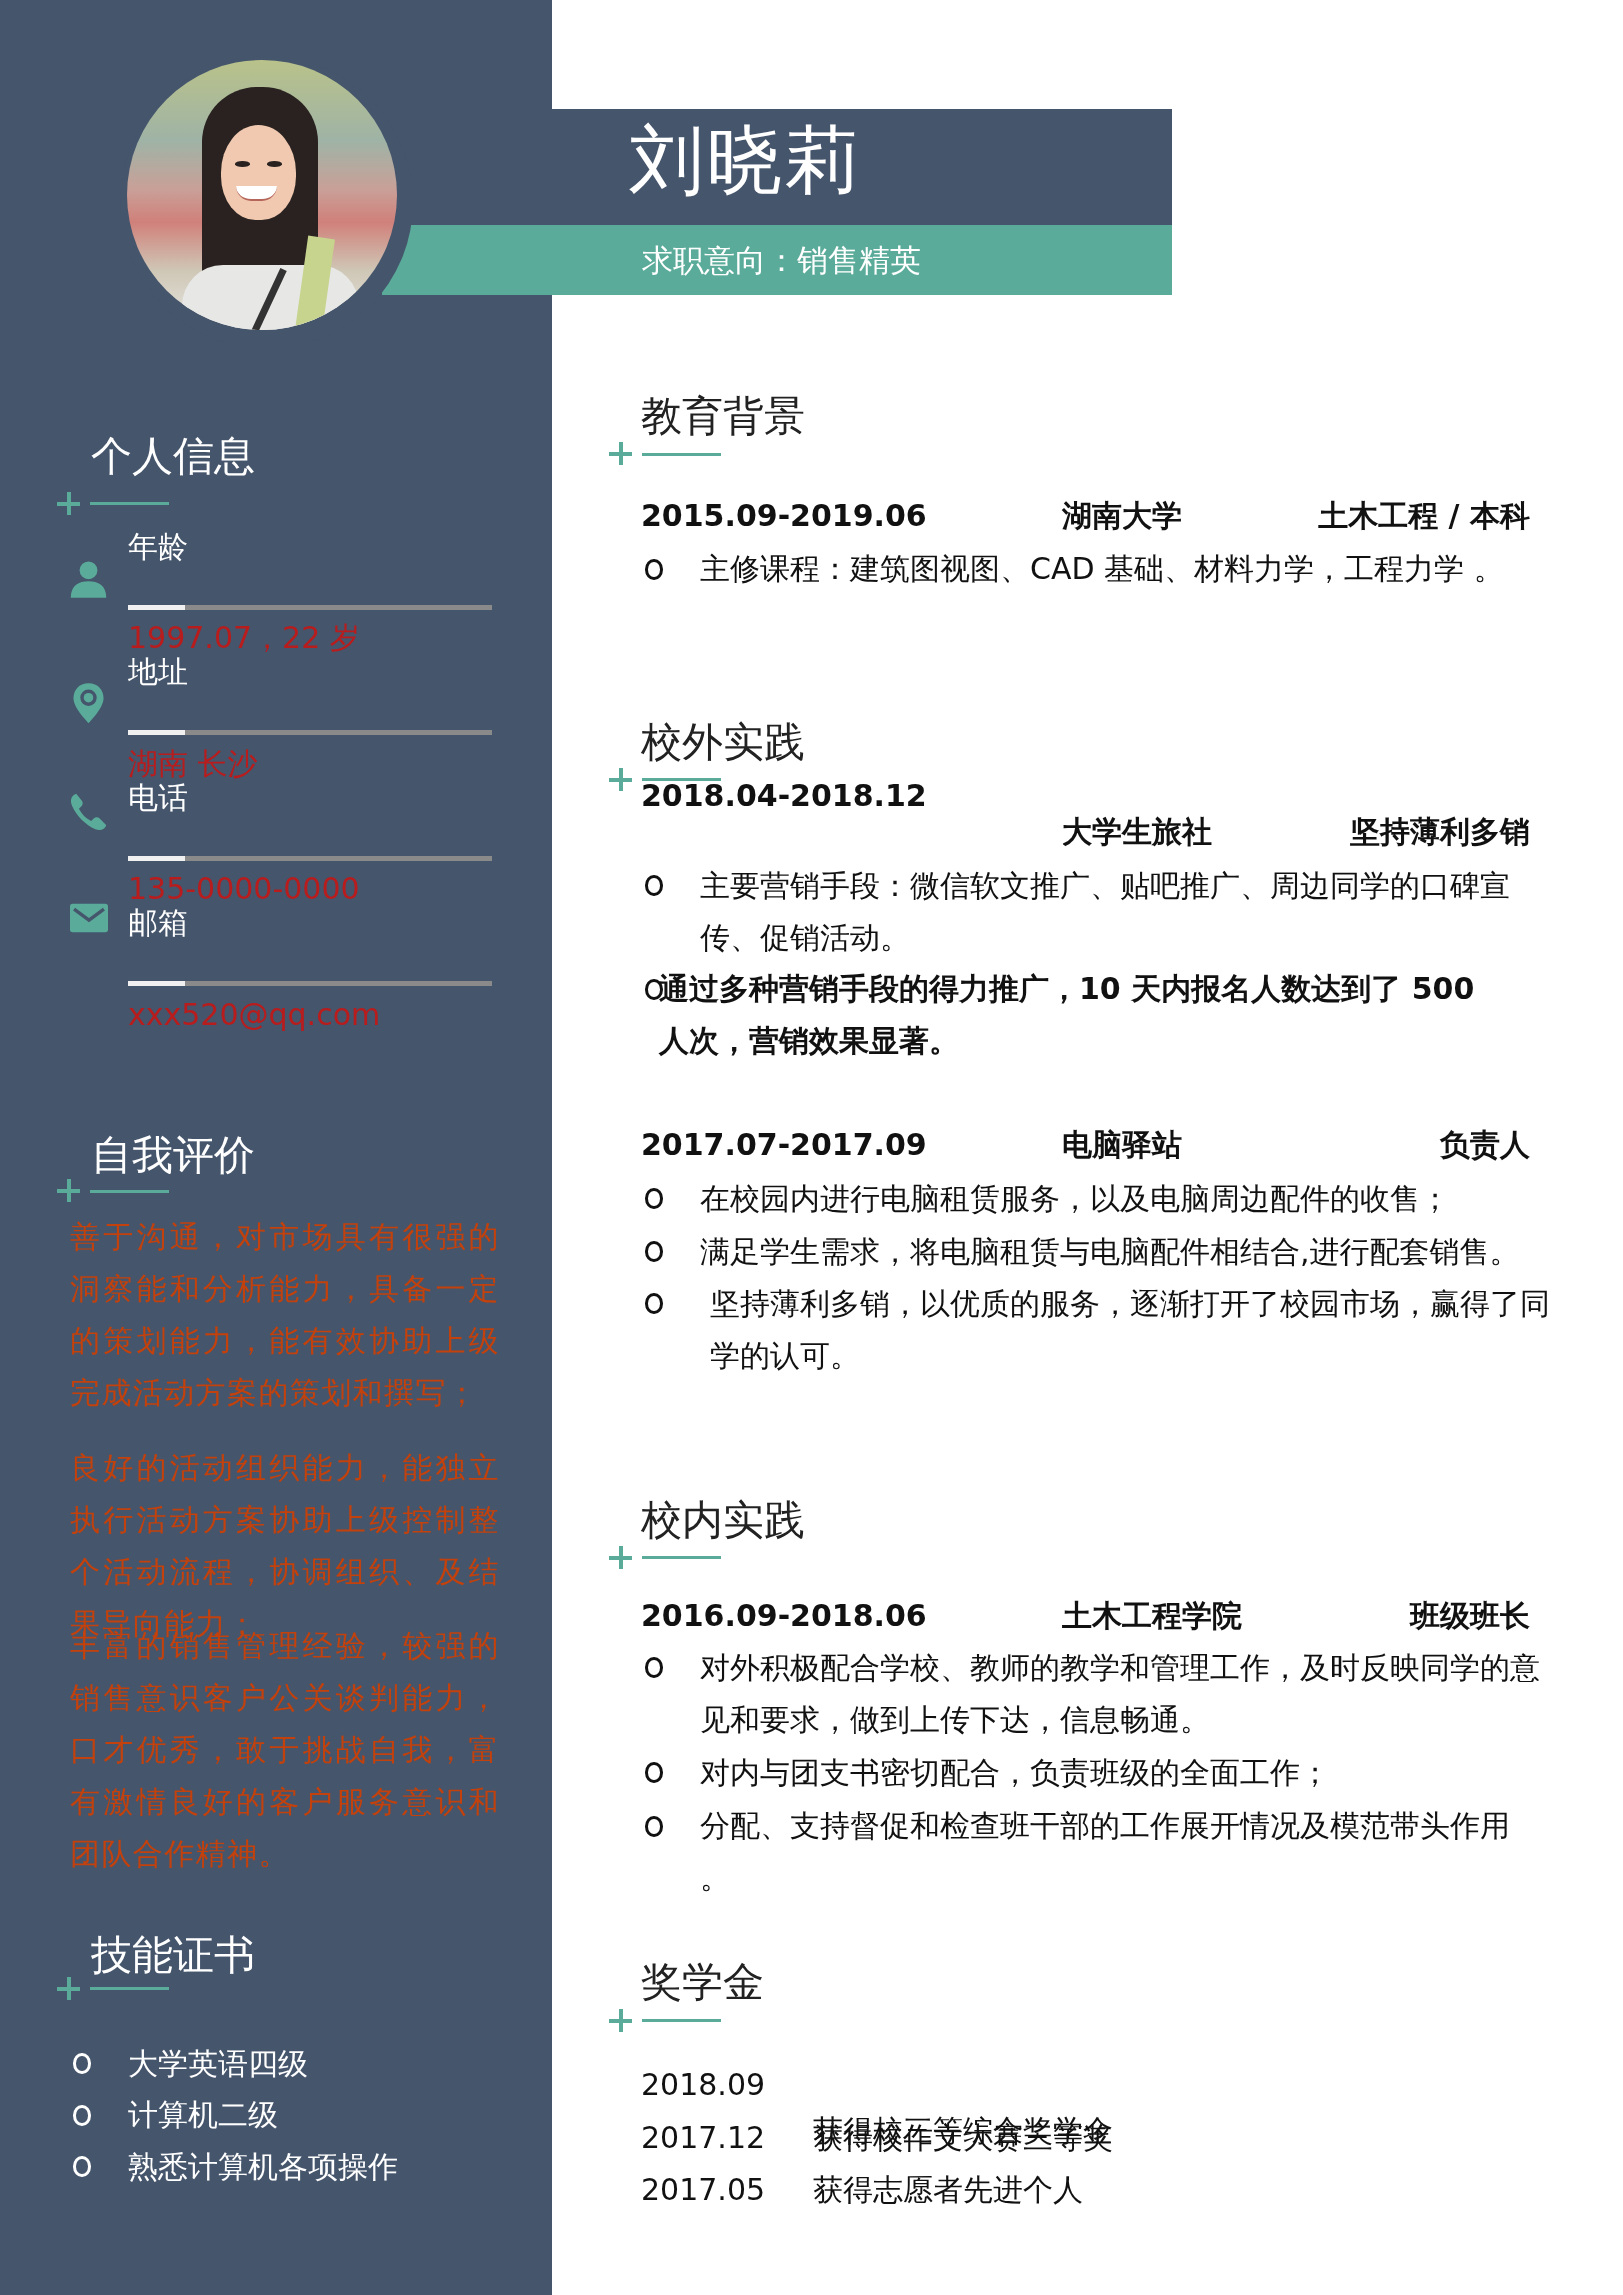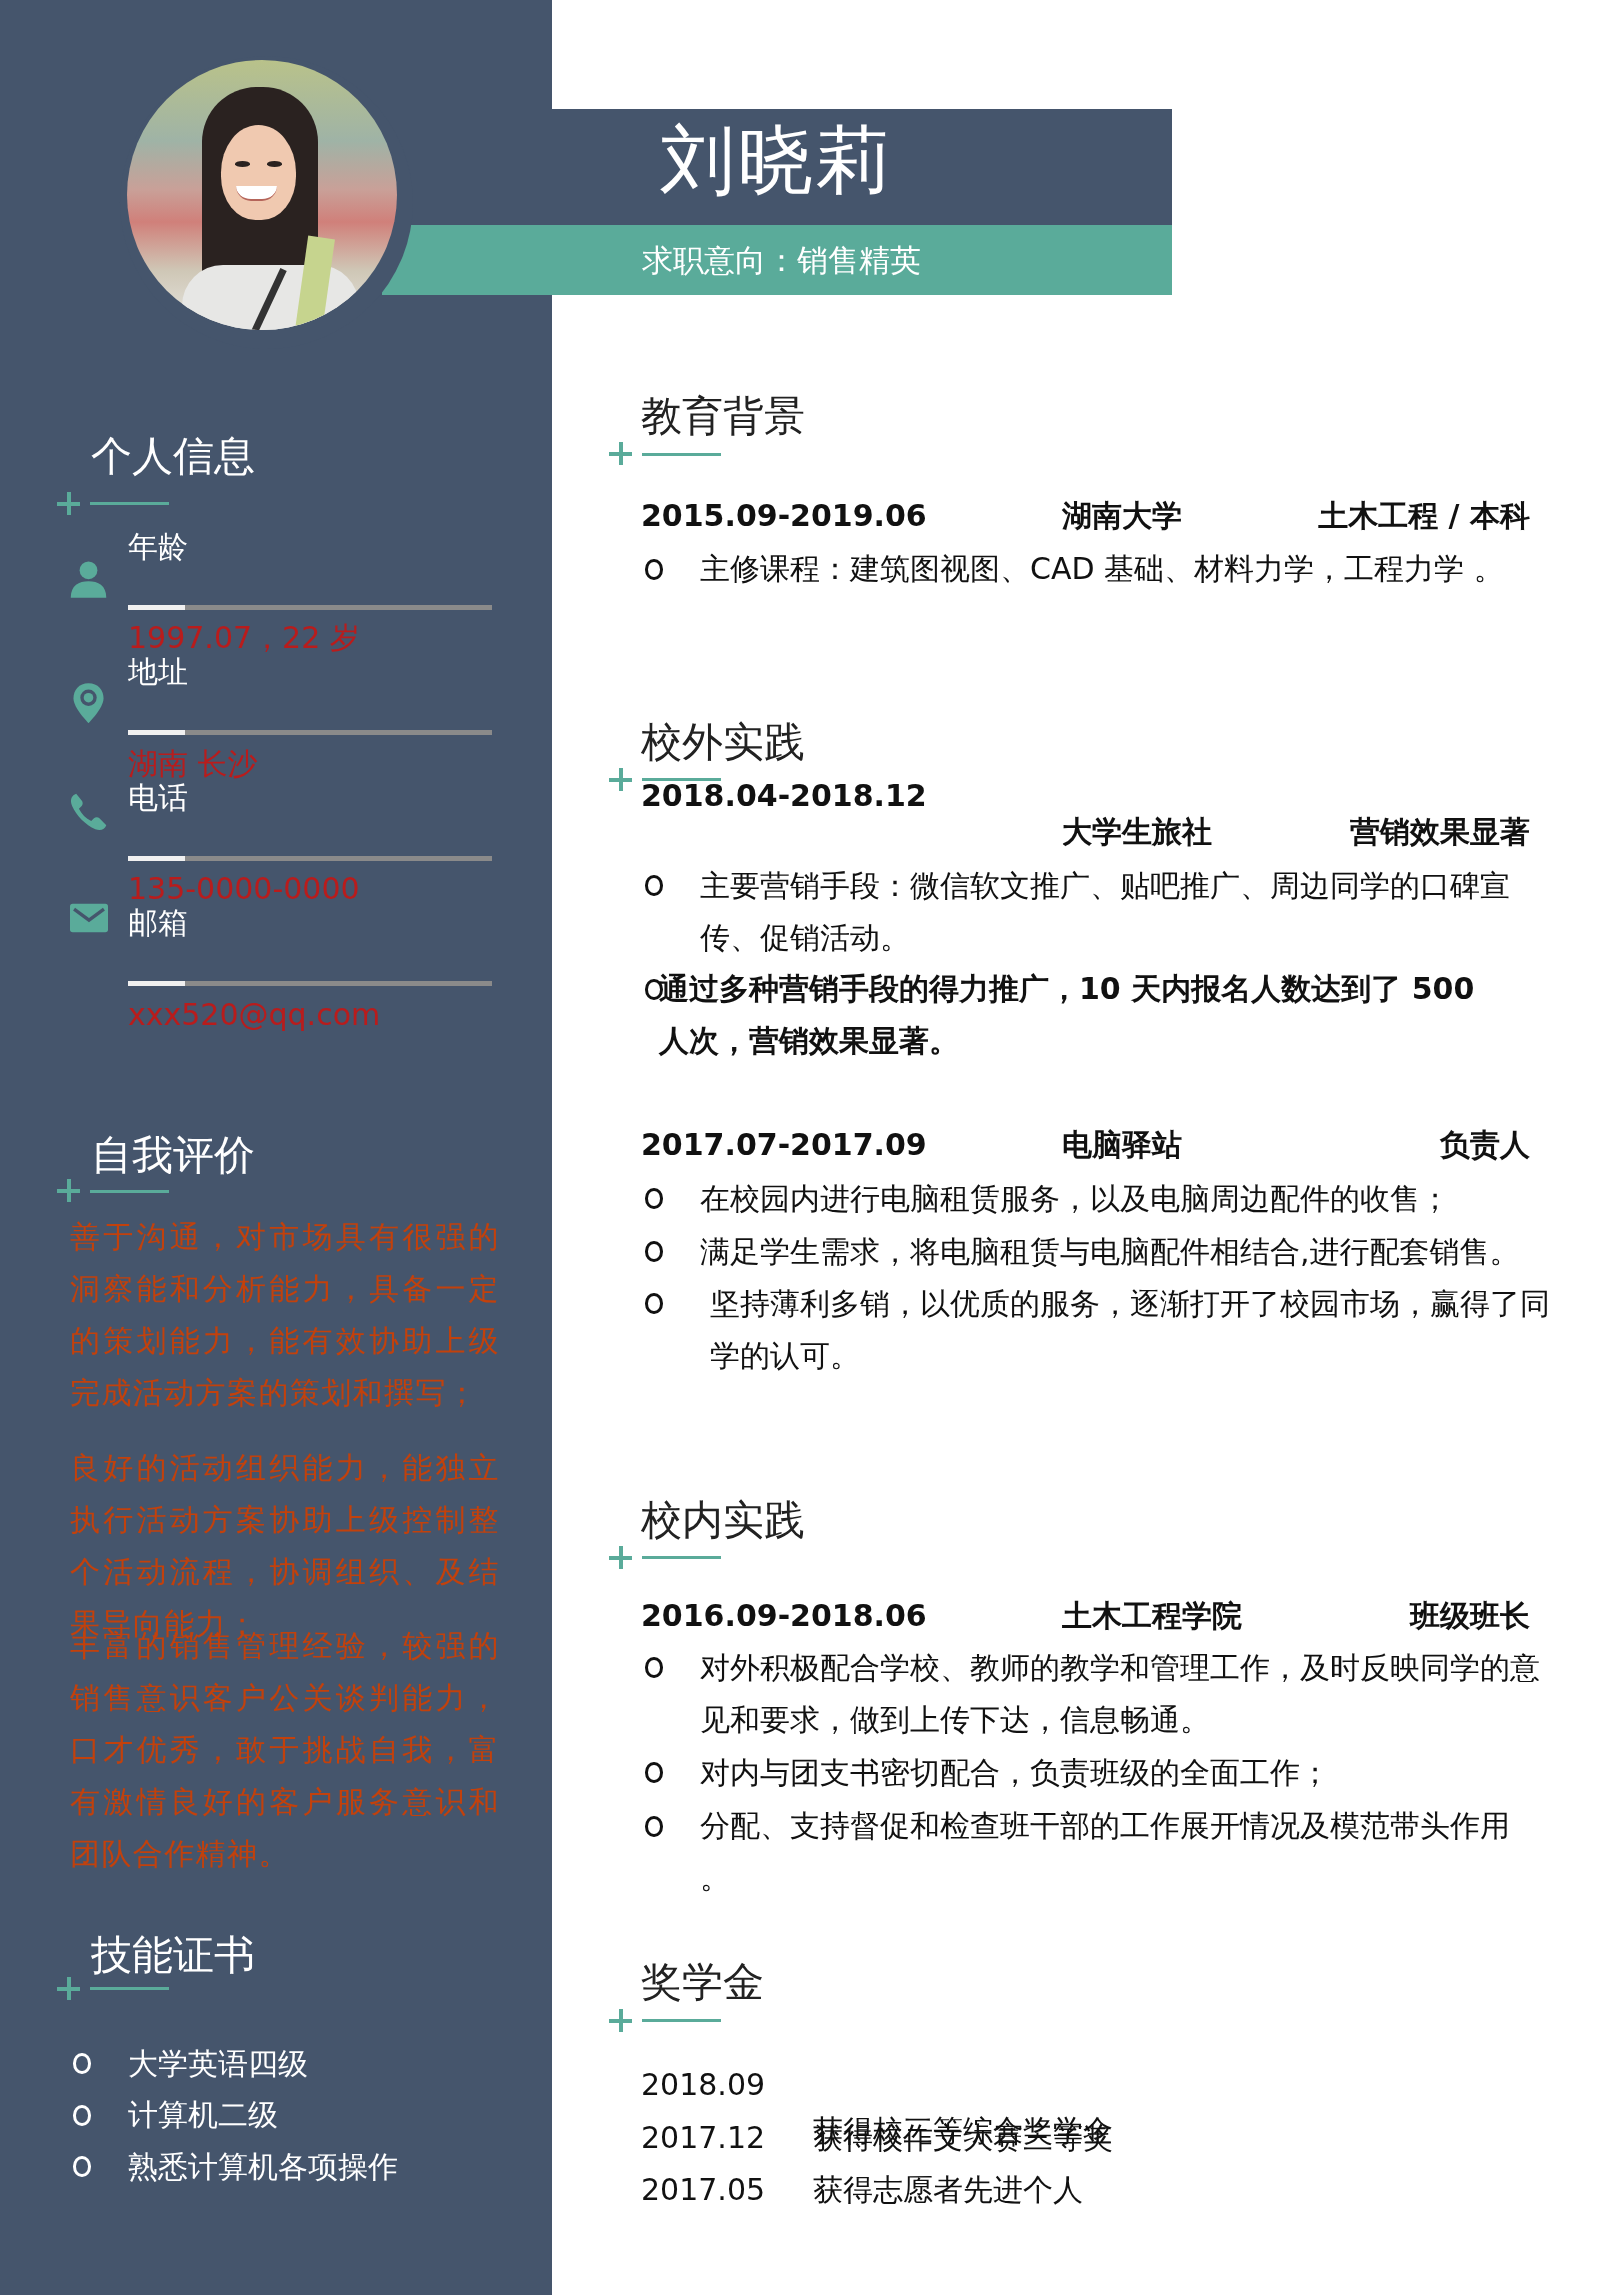--- a/index.html
+++ b/index.html
@@ -14,21 +14,21 @@
            background: radial-gradient(circle at 45% 35%, #f2d6c4 0 14%, transparent 15%),
                        linear-gradient(180deg, #b9c28a 0%, #9fb3a6 30%, #c9a098 48%, #d0807a 60%, #cfc7b6 78%, #e8e8e4 100%); }
   .photo .hair { position:absolute; left:75px; top:27px; width:116px; height:232px; border-radius:55px 55px 20.5px 20.5px; background:#2a2220; }
   .photo .face { position:absolute; left:94px; top:65px; width:75px; height:95px; border-radius:50% 50% 46% 46%; background:#f0c9b0; }
   .photo .smile { position:absolute; left:109px; top:126px; width:41px; height:15px; border-radius:0 0 20.5px 20.5px; background:#fff; border-bottom:2px solid #b5655a; }
   .photo .eye { position:absolute; top:101px; width:15px; height:5.5px; border-radius:50%; background:#2a2220; }
   .photo .shirt { position:absolute; left:55px; top:205px; width:177px; height:95px; border-radius:41px 41px 0 0; background:#e7e7e5; }
   .photo .strap { position:absolute; left:174px; top:177px; width:27px; height:102px; background:#c6d48e; transform:rotate(8deg); }
   .photo .strap2 { position:absolute; left:133px; top:205px; width:6.8px; height:95px; background:#333; transform:rotate(25deg); }
 
-  .name { left:660px; top:116px; font-size:75px; line-height:89px; color:#ffffff; letter-spacing:2.7px; font-family:"DejaVu Sans",sans-serif;text-align:right; }
+  .name { left:629px; top:116px; font-size:75px; line-height:89px; color:#ffffff; letter-spacing:2.7px; font-family:"DejaVu Sans",sans-serif;text-align:right; }
   .subtitle { left:642px; top:240px; font-size:31px; line-height:40px; color:#ffffff; }
 
   
   .sec-title { font-size:41px; line-height:49px; }
   .sec-title.light { color:#ffffff; }
   .sec-title.dark { color:#222222; }
   .plus { width:23px; height:23px; }
   .plus::before { content:""; position:absolute; left:0; top:9.5px; width:23px; height:4.1px; background:#5aab9a; }
   .plus::after { content:""; position:absolute; left:9.5px; top:0; width:4.1px; height:23px; background:#5aab9a; }
   .accent-line { height:2.7px; width:79px; background:#5aab9a; }
@@ -152,21 +152,21 @@
 <div class="abs row-bold" style="right:93px; top:497px;">土木工程 / 本科</div>
 <div class="abs bullet-ring" style="left:645px; top:559px; color:#111;"></div>
 <div class="abs bullet-text" style="left:700px; top:543px; width:832px;">主修课程：建筑图视图、CAD 基础、材料力学，工程力学 。</div>
 
 <div class="abs sec-title dark" style="left:641px; top:718px;">校外实践</div>
 <div class="abs plus" style="left:609px; top:768px;"></div>
 <div class="abs accent-line" style="left:642px; top:778px;"></div>
 
 <div class="abs row-bold" style="left:641px; top:777px;">2018.04-2018.12</div>
 <div class="abs row-bold" style="left:1062px; top:813px;">大学生旅社</div>
-<div class="abs row-bold" style="right:93px; top:813px;">营销效果显著</div>
+<div class="abs row-bold" style="right:93px; top:813px;">坚持薄利多销</div>
 <div class="abs bullet-ring" style="left:645px; top:875px; color:#111;"></div>
 <div class="abs bullet-text" style="left:700px; top:860px; width:845px;">主要营销手段：微信软文推广、贴吧推广、周边同学的口碑宣传、促销活动。</div>
 <div class="abs bullet-ring" style="left:645px; top:979px; color:#111;"></div>
 <div class="abs bullet-text" style="left:659px; top:963px; width:845px;font-weight:bold;">通过多种营销手段的得力推广，10 天内报名人数达到了 500 人次，营销效果显著。</div>
 
 <div class="abs row-bold" style="left:641px; top:1126px;">2017.07-2017.09</div>
 <div class="abs row-bold" style="left:1062px; top:1126px;">电脑驿站</div>
 <div class="abs row-bold" style="right:93px; top:1126px;">负责人</div>
 <div class="abs bullet-ring" style="left:645px; top:1188px; color:#111;"></div>
 <div class="abs bullet-text" style="left:700px; top:1173px; width:845px;">在校园内进行电脑租赁服务，以及电脑周边配件的收售；</div>

